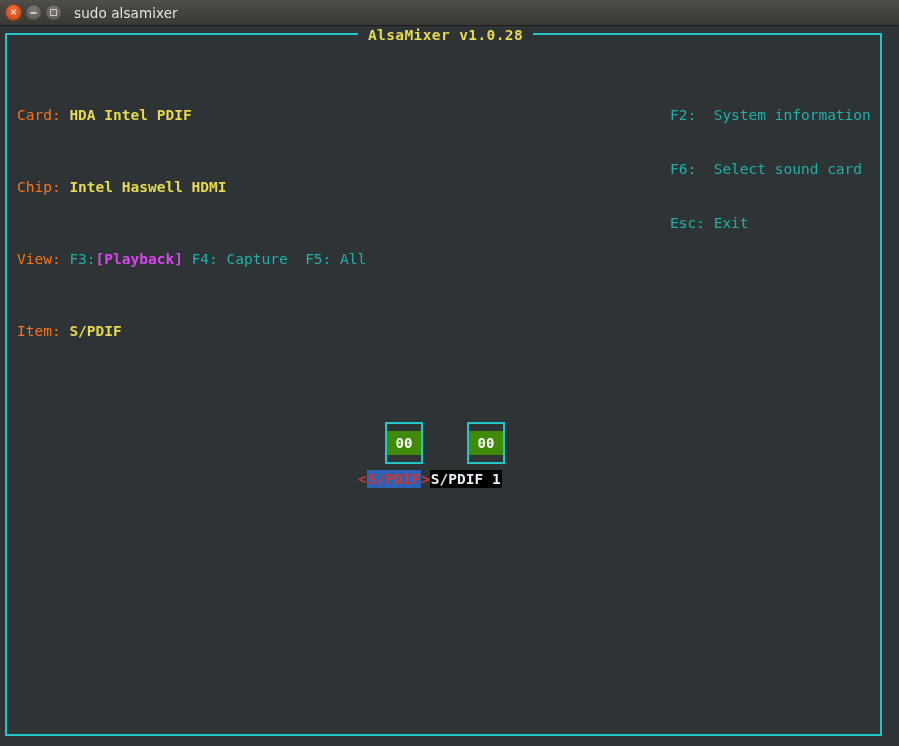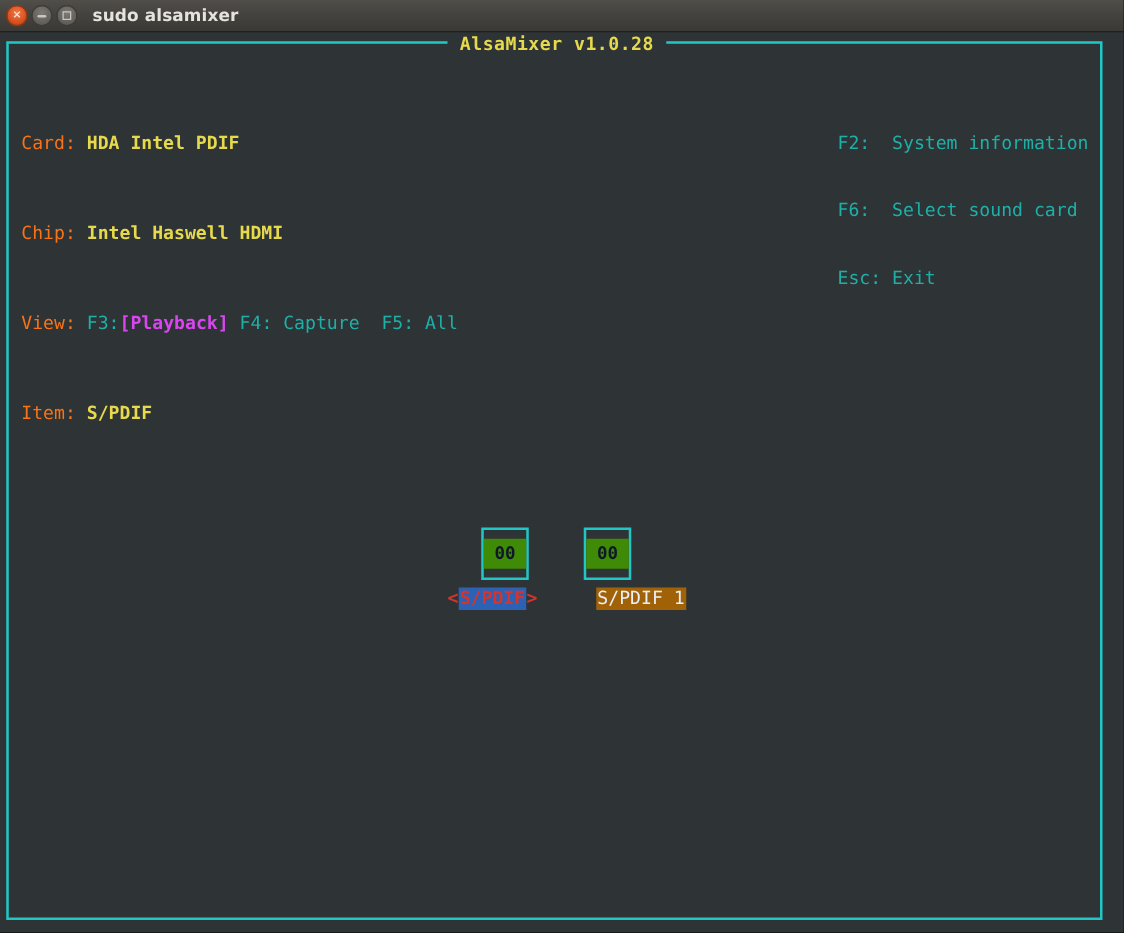--- a/index.html
+++ b/index.html
@@ -72,21 +72,21 @@
     width: 7px;
     height: 7px;
     border: 1.5px solid #cac6bf;
     box-sizing: border-box;
   }
   .wintitle {
     margin-left: 12px;
     color: #e6e2dc;
     font-family: "DejaVu Sans", sans-serif;
     font-size: 13.5px;
-    font-weight: bold;
+    font-weight: normal;
     letter-spacing: 0.1px;
     white-space: nowrap;
   }
 
   
   .term {
     position: absolute;
     left: 0;
     top: 26px;
     width: 899px;
@@ -172,21 +172,21 @@
     background: #2e3436;
   }
   .chan.second { margin-left: 44px; }
   .chan-inner {
     width: 36px;
     height: 24px;
     background: #3f8b07;
     display: flex;
     align-items: center;
     justify-content: center;
-    color: #0f172a;
+    color: #ffffff;
     font-size: 14px;
     font-weight: bold;
     line-height: 1;
   }
   .label-row {
     margin-top: 6px;
     display: flex;
     align-items: center;
     font-size: 14.5px;
     line-height: 18px;
@@ -197,25 +197,24 @@
     color: #d4342c;
     font-weight: bold;
   }
   .name-active {
     background: #2c62b5;
     color: #d4342c;
     font-weight: bold;
     padding: 0 1px;
   }
   .name-plain {
-    background: #a16207;
+    background: #000000;
     color: #e9eff7;
-    font-weight: normal;
+    font-weight: bold;
     padding: 0 1px;
-    margin-left: 47px;
   }
 </style>
 </head>
 <body>
 
 <div class="window">
 
   <div class="titlebar">
     <div class="win-buttons">
       <div class="wbtn wbtn-close">×</div>

